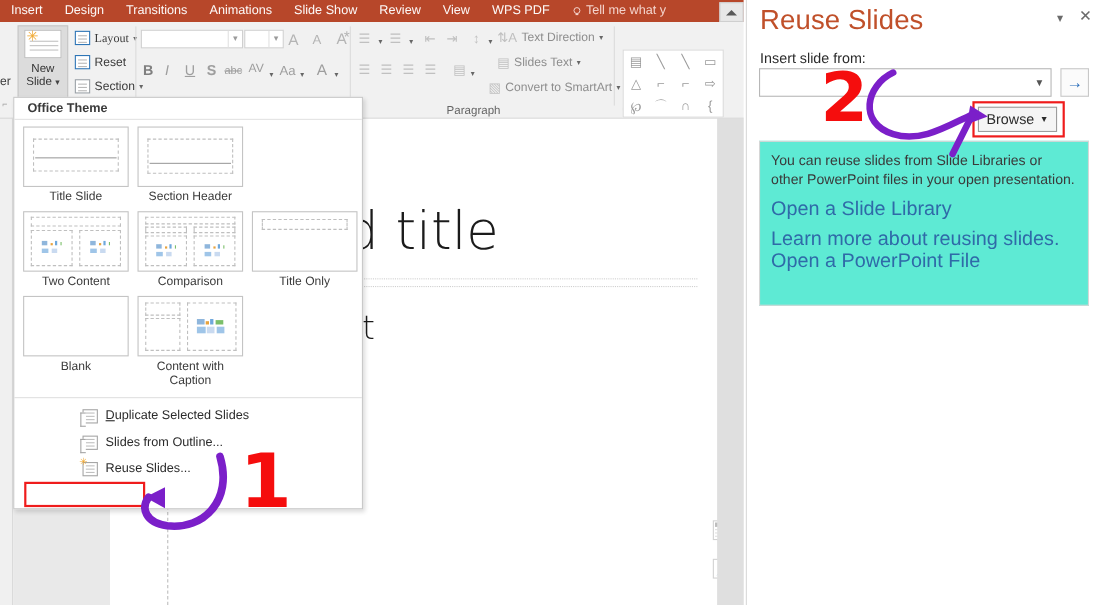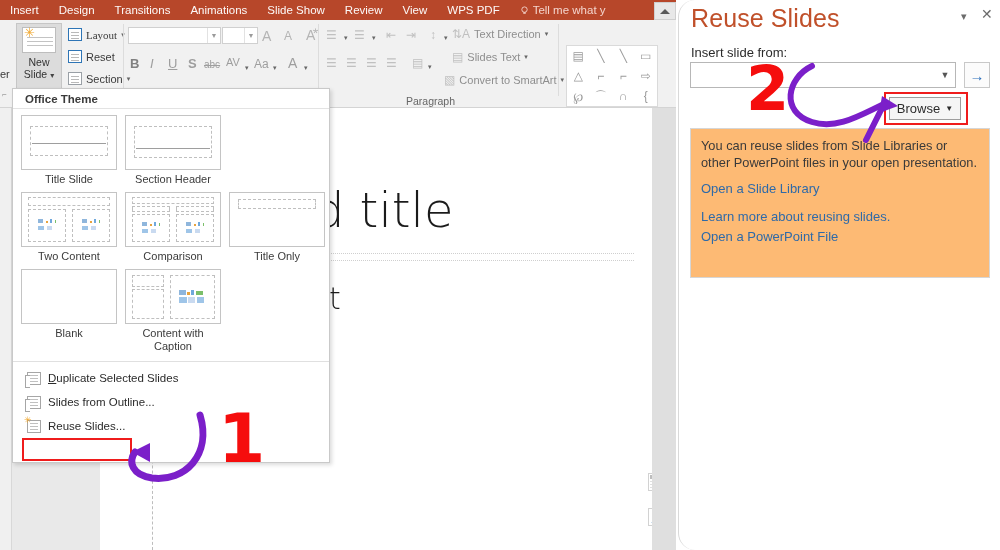--- a/index.html
+++ b/index.html
@@ -168,40 +168,40 @@
   .picon {
     position:absolute; width:14px; height:11px; border:1px solid #b9cfe6; background:#fff;
   }
   .picon::after { content:""; position:absolute; left:1px; bottom:1px; width:9px; height:6px;
     background:linear-gradient(135deg,transparent 42%, #bcd6ee 42%); }
 
   .gal-sep { height:1px; background:#e0e0e0; margin: 8px 0 0 0; }
 
   .menu-item {
     height: 20px; display:flex; align-items:center; gap:7px; padding-left: 14px;
-    font-size: 11.5px; color:#2b2b2b;
+    font-size: 11.5px; color:#2b2b2b;margin-left:48px;
   }
   .mi-ico {
     width:14px; height:13px; border:1px solid #a6a6a6; background:#fff; position:relative; flex:none;
   }
   .mi-ico::before { content:""; position:absolute; left:2px; top:2px; right:2px; height:1px; background:#c0c0c0;
     box-shadow: 0 3px 0 #c0c0c0, 0 6px 0 #c0c0c0; }
   .mi-ico.stack::after { content:""; position:absolute; left:-3px; top:2px; width:4px; height:11px;
     border:1px solid #a6a6a6; border-right:none; background:#fff; }
   .mi-ico.star::after { content:"✳"; position:absolute; left:-4px; top:-6px; color:#f0a830; font-size:9px; }
   .mi-u { text-decoration: underline; }
 
   .hl-box {
     position:absolute; border:2px solid #ef1c1c; pointer-events:none;
   }
 
   
   .panel {
     position: absolute; left: 678px; top: 0; width: 322px; height: 550px;
-    background: #ffffff; border-left: 1px solid #d9d9d9; border-radius: 17px;
+    background: #ffffff; border-left: 1px solid #d9d9d9;
   }
   .panel-title {
     position:absolute; left: 12px; top: 4px;
     font-size: 25px; color: #c0502a; font-weight: 400; letter-spacing: .1px;
   }
   .panel-ctl { position:absolute; color:#6b6b6b; cursor:default; }
   .panel-sub { position:absolute; left:12px; top:45px; font-size:13px; color:#2b2b2b; }
   .panel-combo {
     position:absolute; left:11px; top:62px; width:266px; height:26px;
     background:#fff; border:1px solid #b7b7b7; display:flex; align-items:center;
@@ -213,24 +213,24 @@
     display:flex; align-items:center; justify-content:center; color:#2a6ebb; font-size:15px;
   }
   .panel-browse {
     position:absolute; left:889px; top:97px; width:72px; height:23px;
     border:1px solid #9d9d9d; background:#f5f5f5;
     display:flex; align-items:center; justify-content:center; gap:5px;
     font-size:13px; color:#2b2b2b;
   }
   .info-box {
     position:absolute; left:11px; top:128px; width:300px; height:150px;
-    border:1px solid #d6d6d6; background:#fdba74; padding: 8px 10px;
+    border:1px solid #d6d6d6; background:#5eead4; padding: 8px 10px;
   }
   .info-text { font-size:12.8px; color:#3a3a3a; line-height:17px; }
-  .info-link { font-size:13px; color:#2f6aa8; line-height:20px; display:block; }
+  .info-link { font-size:18px; color:#2f6aa8; line-height:20px; display:block; }
   .info-link.spaced { margin-top: 8px; }
 
   
   .anno { position:absolute; pointer-events:none; }
   .num {
     position:absolute; font-family:"DejaVu Sans", sans-serif; font-weight:bold;
     color:#f50d0d; line-height:1;
   }
 </style>
 </head>

